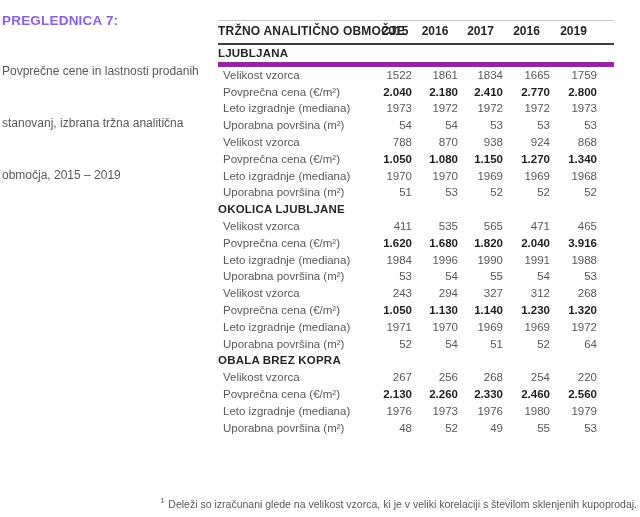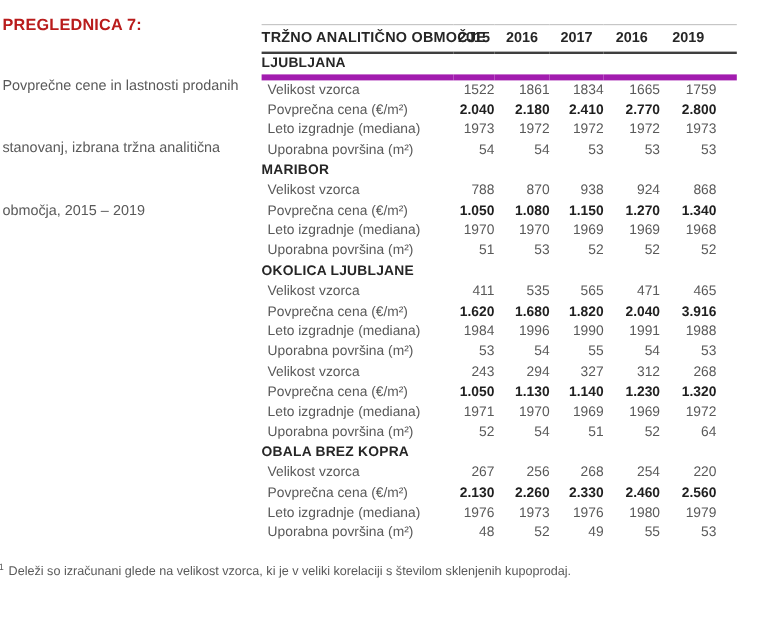--- a/index.html
+++ b/index.html
@@ -18,21 +18,21 @@
   
   .caption {
     position: absolute;
     left: 2px;
     top: 13px;
     width: 212px;
   }
   .caption-title {
     font-size: 13.5px;
     font-weight: bold;
-    color: #b91c1c;
+    color: #8b5cf6;
     letter-spacing: 0.2px;
     margin-bottom: 2px;
   }
   .caption-sub div {
     font-size: 12px;
     color: #595959;
     line-height: 18px;
     white-space: nowrap;
     margin-top: 34px;
   }
@@ -79,24 +79,25 @@
     letter-spacing: 0.2px;
   }
   tr.first-section td { border-bottom: 5px solid #a21caf; }
   td.row-label { padding-left: 5px; }
   td.val { text-align: right; }
   tr.price-row td.val { font-weight: bold; color: #1f1f1f; }
   
   .footnote {
     position: absolute;
     left: 1px;
-    top: 468px;
+    top: 496px;
     width: 636px;
     font-size: 10.5px;
     color: #595959;
+    text-align: right;
   }
   .footnote sup {
     font-size: 7.5px;
     margin-right: 4px;
     margin-left: -2px;
   }
 </style>
 </head>
 <body>
 
@@ -161,23 +162,20 @@
           </tr>
           <tr>
             <td class="row-label">Uporabna površina (m²)</td>
             <td class="val">54</td>
             <td class="val">54</td>
             <td class="val">53</td>
             <td class="val">53</td>
             <td class="val">53</td>
           </tr>
           <tr>
-            <td colspan="6" class="section-name">MARIBOR</td>
-          </tr>
-          <tr>
             <td class="row-label">Velikost vzorca</td>
             <td class="val">788</td>
             <td class="val">870</td>
             <td class="val">938</td>
             <td class="val">924</td>
             <td class="val">868</td>
           </tr>
           <tr class="price-row">
             <td class="row-label">Povprečna cena (€/m²)</td>
             <td class="val">1.050</td>

